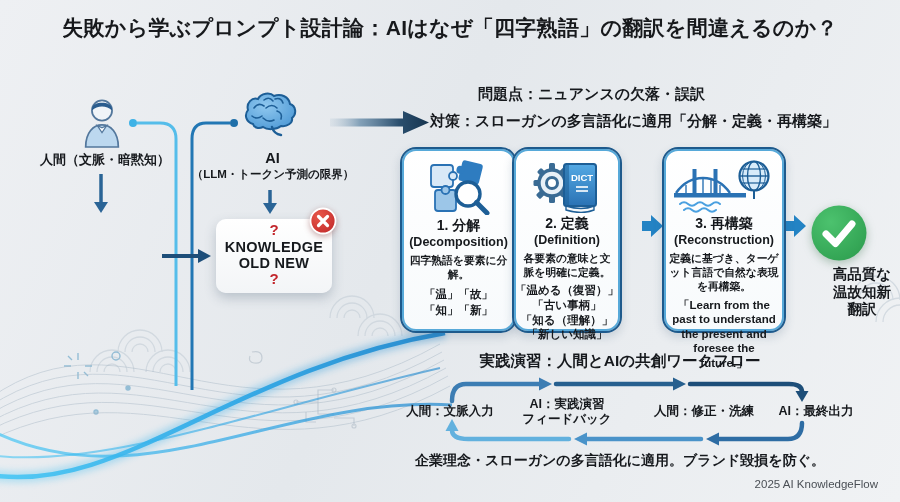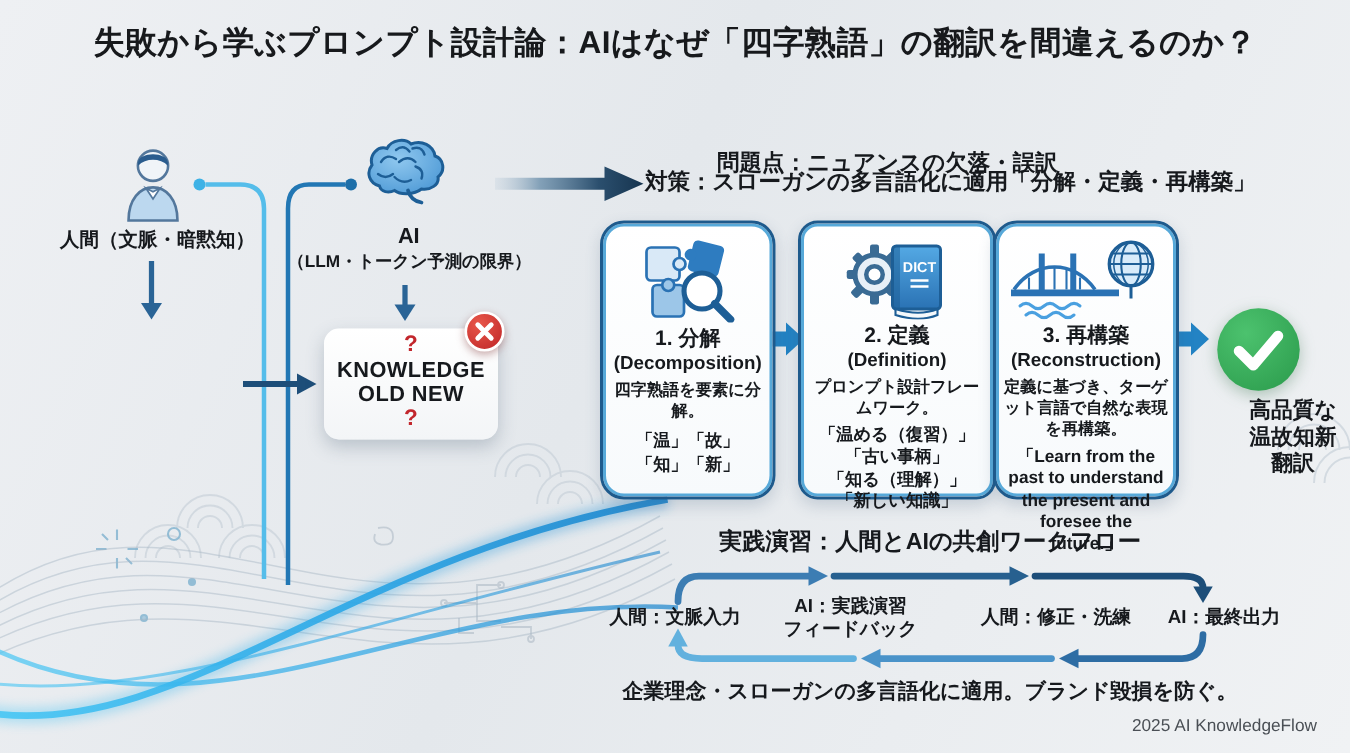--- a/index.html
+++ b/index.html
@@ -23,31 +23,31 @@
     background:linear-gradient(#ffffff,#f3f5f7);border-radius:10px;
     box-shadow:0 5px 12px rgba(70,90,110,.28);text-align:center;
   }
   .idiom-box{left:46px;top:216px;width:118px;height:80px;}
   .idiom-main{font-size:24px;font-weight:800;letter-spacing:1px;margin-top:9px;}
   .idiom-sub{font-size:11px;font-weight:700;line-height:1.3;margin-top:2px;}
   .bad-box{left:216px;top:219px;width:116px;height:74px;padding-top:3px;box-sizing:border-box;}
   .q-mark{color:#c2262c;font-size:15px;font-weight:800;line-height:1.1;}
   .bad-name{font-size:14.5px;font-weight:800;line-height:1.12;letter-spacing:.3px;}
   .diag-line{font-weight:800;font-size:15px;white-space:nowrap;}
-  .problem-line{left:478px;top:99px;}
+  .problem-line{left:478px;top:85px;}
   .solution-line{left:430px;top:112px;}
   .step-card{
     position:absolute;top:147px;height:186px;box-sizing:border-box;
     border:2px solid #1e5a8c;border-radius:16px;
     background:linear-gradient(#ffffff,#f7fafc);
     box-shadow:inset 0 0 0 2px #57a9d9,0 4px 10px rgba(60,90,120,.2);
     text-align:center;
   }
   .card-1{left:400px;width:117px;}
-  .card-2{left:532px;width:132px;border-radius:13px;}
+  .card-2{left:512px;width:110px;}
   .card-3{left:662px;width:124px;}
   .card-icon{margin:10px auto 0;}
   .card-title{font-size:14px;font-weight:800;margin-top:2px;}
   .card-sub{font-size:12.5px;font-weight:800;}
   .card-desc{font-size:10.8px;font-weight:700;line-height:1.3;margin:4px 5px 0;}
   .card-items{font-size:11.5px;font-weight:800;line-height:1.35;margin-top:6px;}
   .card-quote{font-size:11.5px;font-weight:800;line-height:1.25;margin:5px 5px 0;}
   .result-badge{left:810px;top:204px;filter:drop-shadow(0 3px 5px rgba(50,110,70,.35));}
   .result-text{left:786px;top:266px;width:104px;text-align:center;font-size:14.5px;font-weight:800;line-height:1.22;padding-left:24px;}
   .error-badge{left:309px;top:207px;filter:drop-shadow(0 2px 3px rgba(120,40,40,.4));}
@@ -285,21 +285,21 @@
           <rect x="34" y="5" width="5" height="42" fill="#1d5e96" opacity="0.55"></rect>
           <text x="52" y="22" text-anchor="middle" font-family="Liberation Sans,DejaVu Sans,sans-serif" font-size="9.5" font-weight="bold" fill="#ffffff">DICT</text>
           <line x1="46" y1="28" x2="58" y2="28" stroke="#ffffff" stroke-width="1.6"></line>
           <line x1="46" y1="32" x2="58" y2="32" stroke="#ffffff" stroke-width="1.6"></line>
           <path d="M36,47 q16,5 28,0 l0,4 q-12,5 -28,0 z" fill="#f4f8fb" stroke="#1d5e96" stroke-width="1.4"></path>
         </g>
       </svg>
     </div>
     <div class="card-title">2. 定義</div>
     <div class="card-sub">(Definition)</div>
-    <div class="card-desc">プロンプト設計フレームワーク。</div>
+    <div class="card-desc">各要素の意味と文脈を明確に定義。</div>
     <div class="card-items" style="margin-top:4px;line-height:1.28;">
       <div>「温める（復習）」</div>
       <div>「古い事柄」</div>
       <div>「知る（理解）」</div>
       <div>「新しい知識」</div>
     </div>
   </div>
 
   <div class="step-card card-3 z2">
     <div class="card-icon" style="width:100px;height:54px;">

